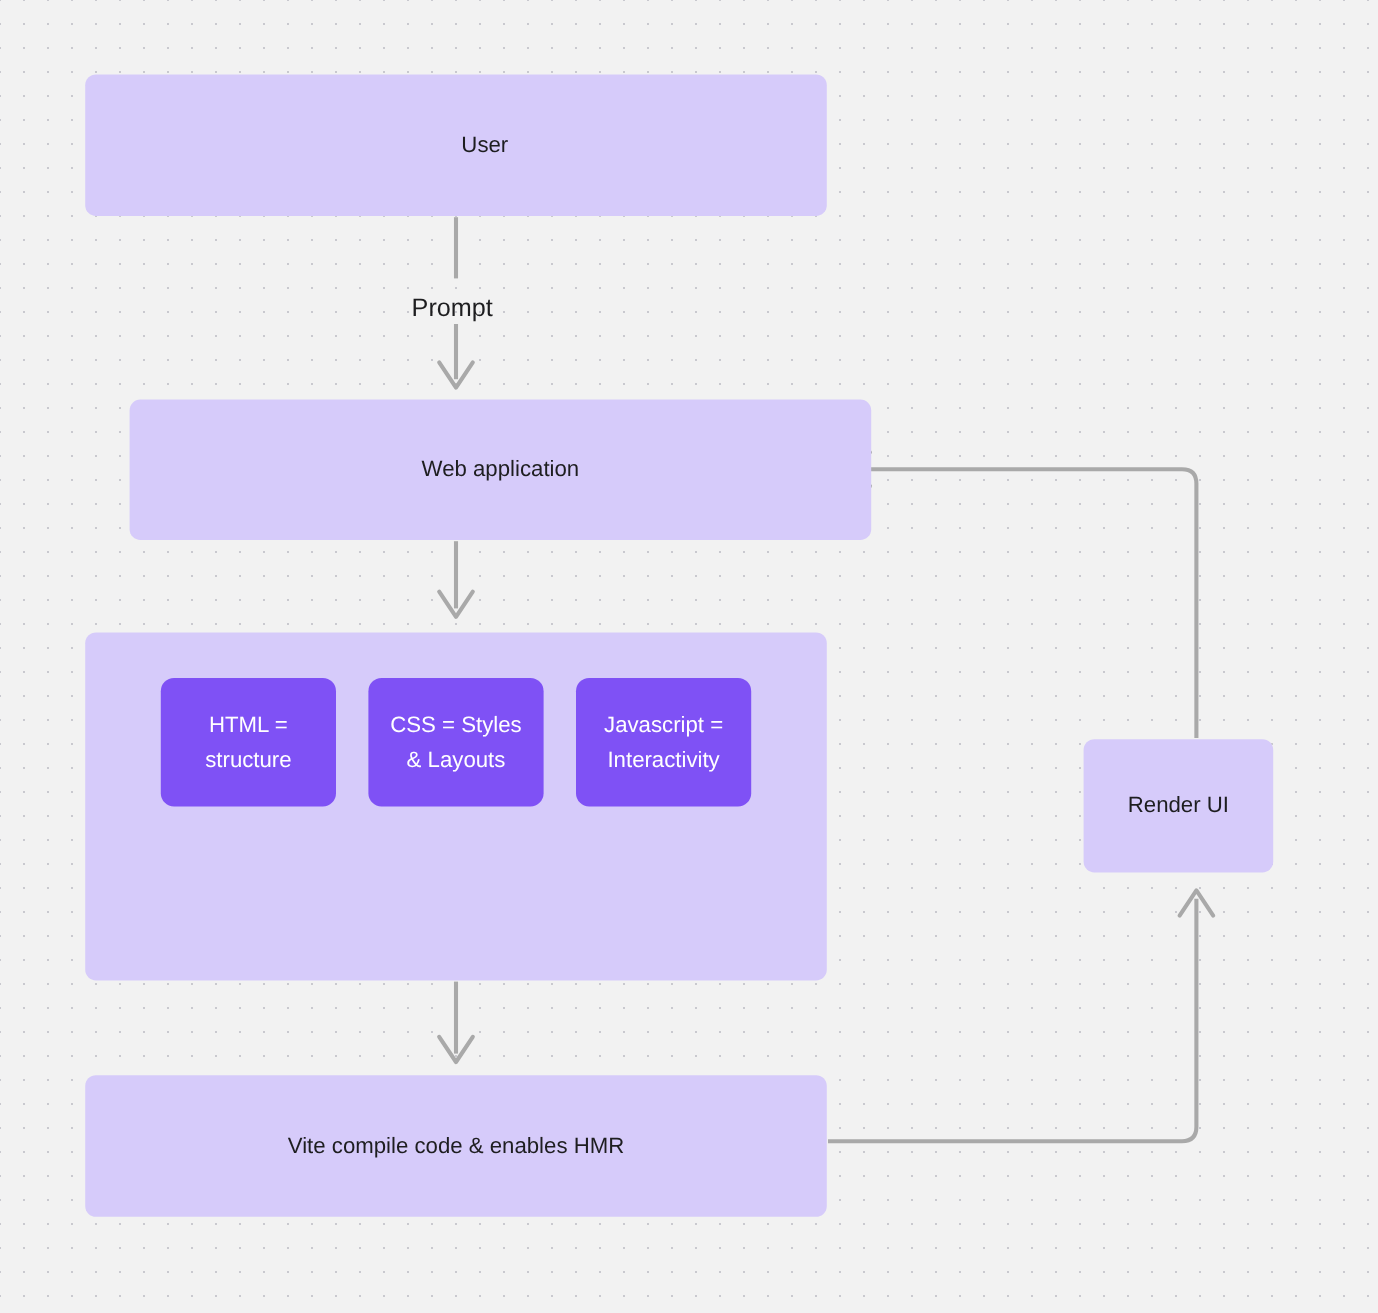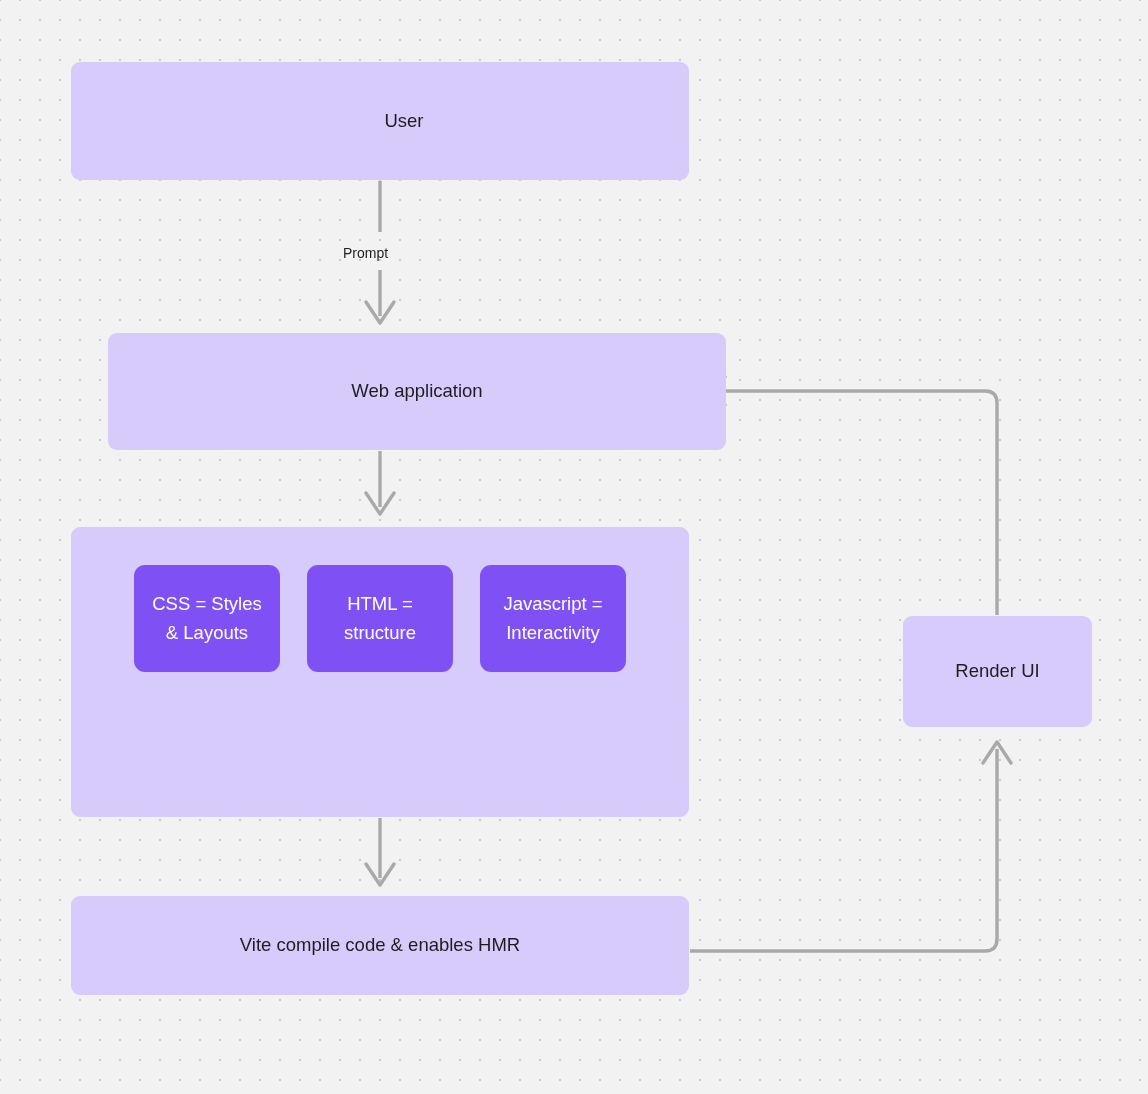--- a/index.html
+++ b/index.html
@@ -32,22 +32,22 @@
     color: #1e1e20;
     font-size: 18.5px;
     line-height: 1.3;
     text-align: center;
     user-select: none;
   }
   .node-user      { left: 71px;  top: 62px;  width: 618px; height: 118px; padding-left: 48px; }
   .node-webapp    { left: 71px;  top: 333px; width: 618px; height: 117px; margin-left: 37px; }
   .node-container { left: 71px;  top: 527px; width: 618px; height: 290px;
                     display: block; }
-  .node-vite      { left: 71px;  top: 896px; width: 618px; height: 99px; }
-  .node-render    { left: 903px; top: 616px; width: 189px; height: 111px; }
+  .node-vite      { left: 71px;  top: 896px; width: 618px; height: 118px; }
+  .node-render    { left: 903px; top: 616px; width: 158px; height: 111px; }
 
   .inner-row {
     position: absolute;
     left: 0; right: 0;
     top: 38px;
     display: flex;
     justify-content: center;
     gap: 27px;
   }
   .chip {
@@ -68,21 +68,21 @@
   .container-caption {
     position: absolute;
     left: 0; right: 0;
     top: 188px;
     text-align: center;
     font-size: 18.5px;
     color: #1e1e20;
   }
   .edge-label {
     position: absolute;
-    font-size: 14px;
+    font-size: 21px;
     color: #1e1e20;
     white-space: nowrap;
     user-select: none;
   }
   .edge-label-prompt { left: 343px; top: 245px; }
   svg.edges {
     position: absolute;
     inset: 0;
     width: 1148px;
     height: 1094px;
@@ -144,28 +144,28 @@
   <div class="edge-label edge-label-prompt">Prompt</div>
 
   <div class="node node-webapp">
     <span>Web application</span>
   </div>
 
   <div class="node node-container">
     <div class="inner-row">
       <div class="chip">
         <span>
-          <span>CSS = Styles</span><br>
-          <span>&amp; Layouts</span>
+          <span>HTML =</span><br>
+          <span>structure</span>
         </span>
       </div>
       <div class="chip">
         <span>
-          <span>HTML =</span><br>
-          <span>structure</span>
+          <span>CSS = Styles</span><br>
+          <span>&amp; Layouts</span>
         </span>
       </div>
       <div class="chip">
         <span>
           <span>Javascript =</span><br>
           <span>Interactivity</span>
         </span>
       </div>
     </div>
   </div>

